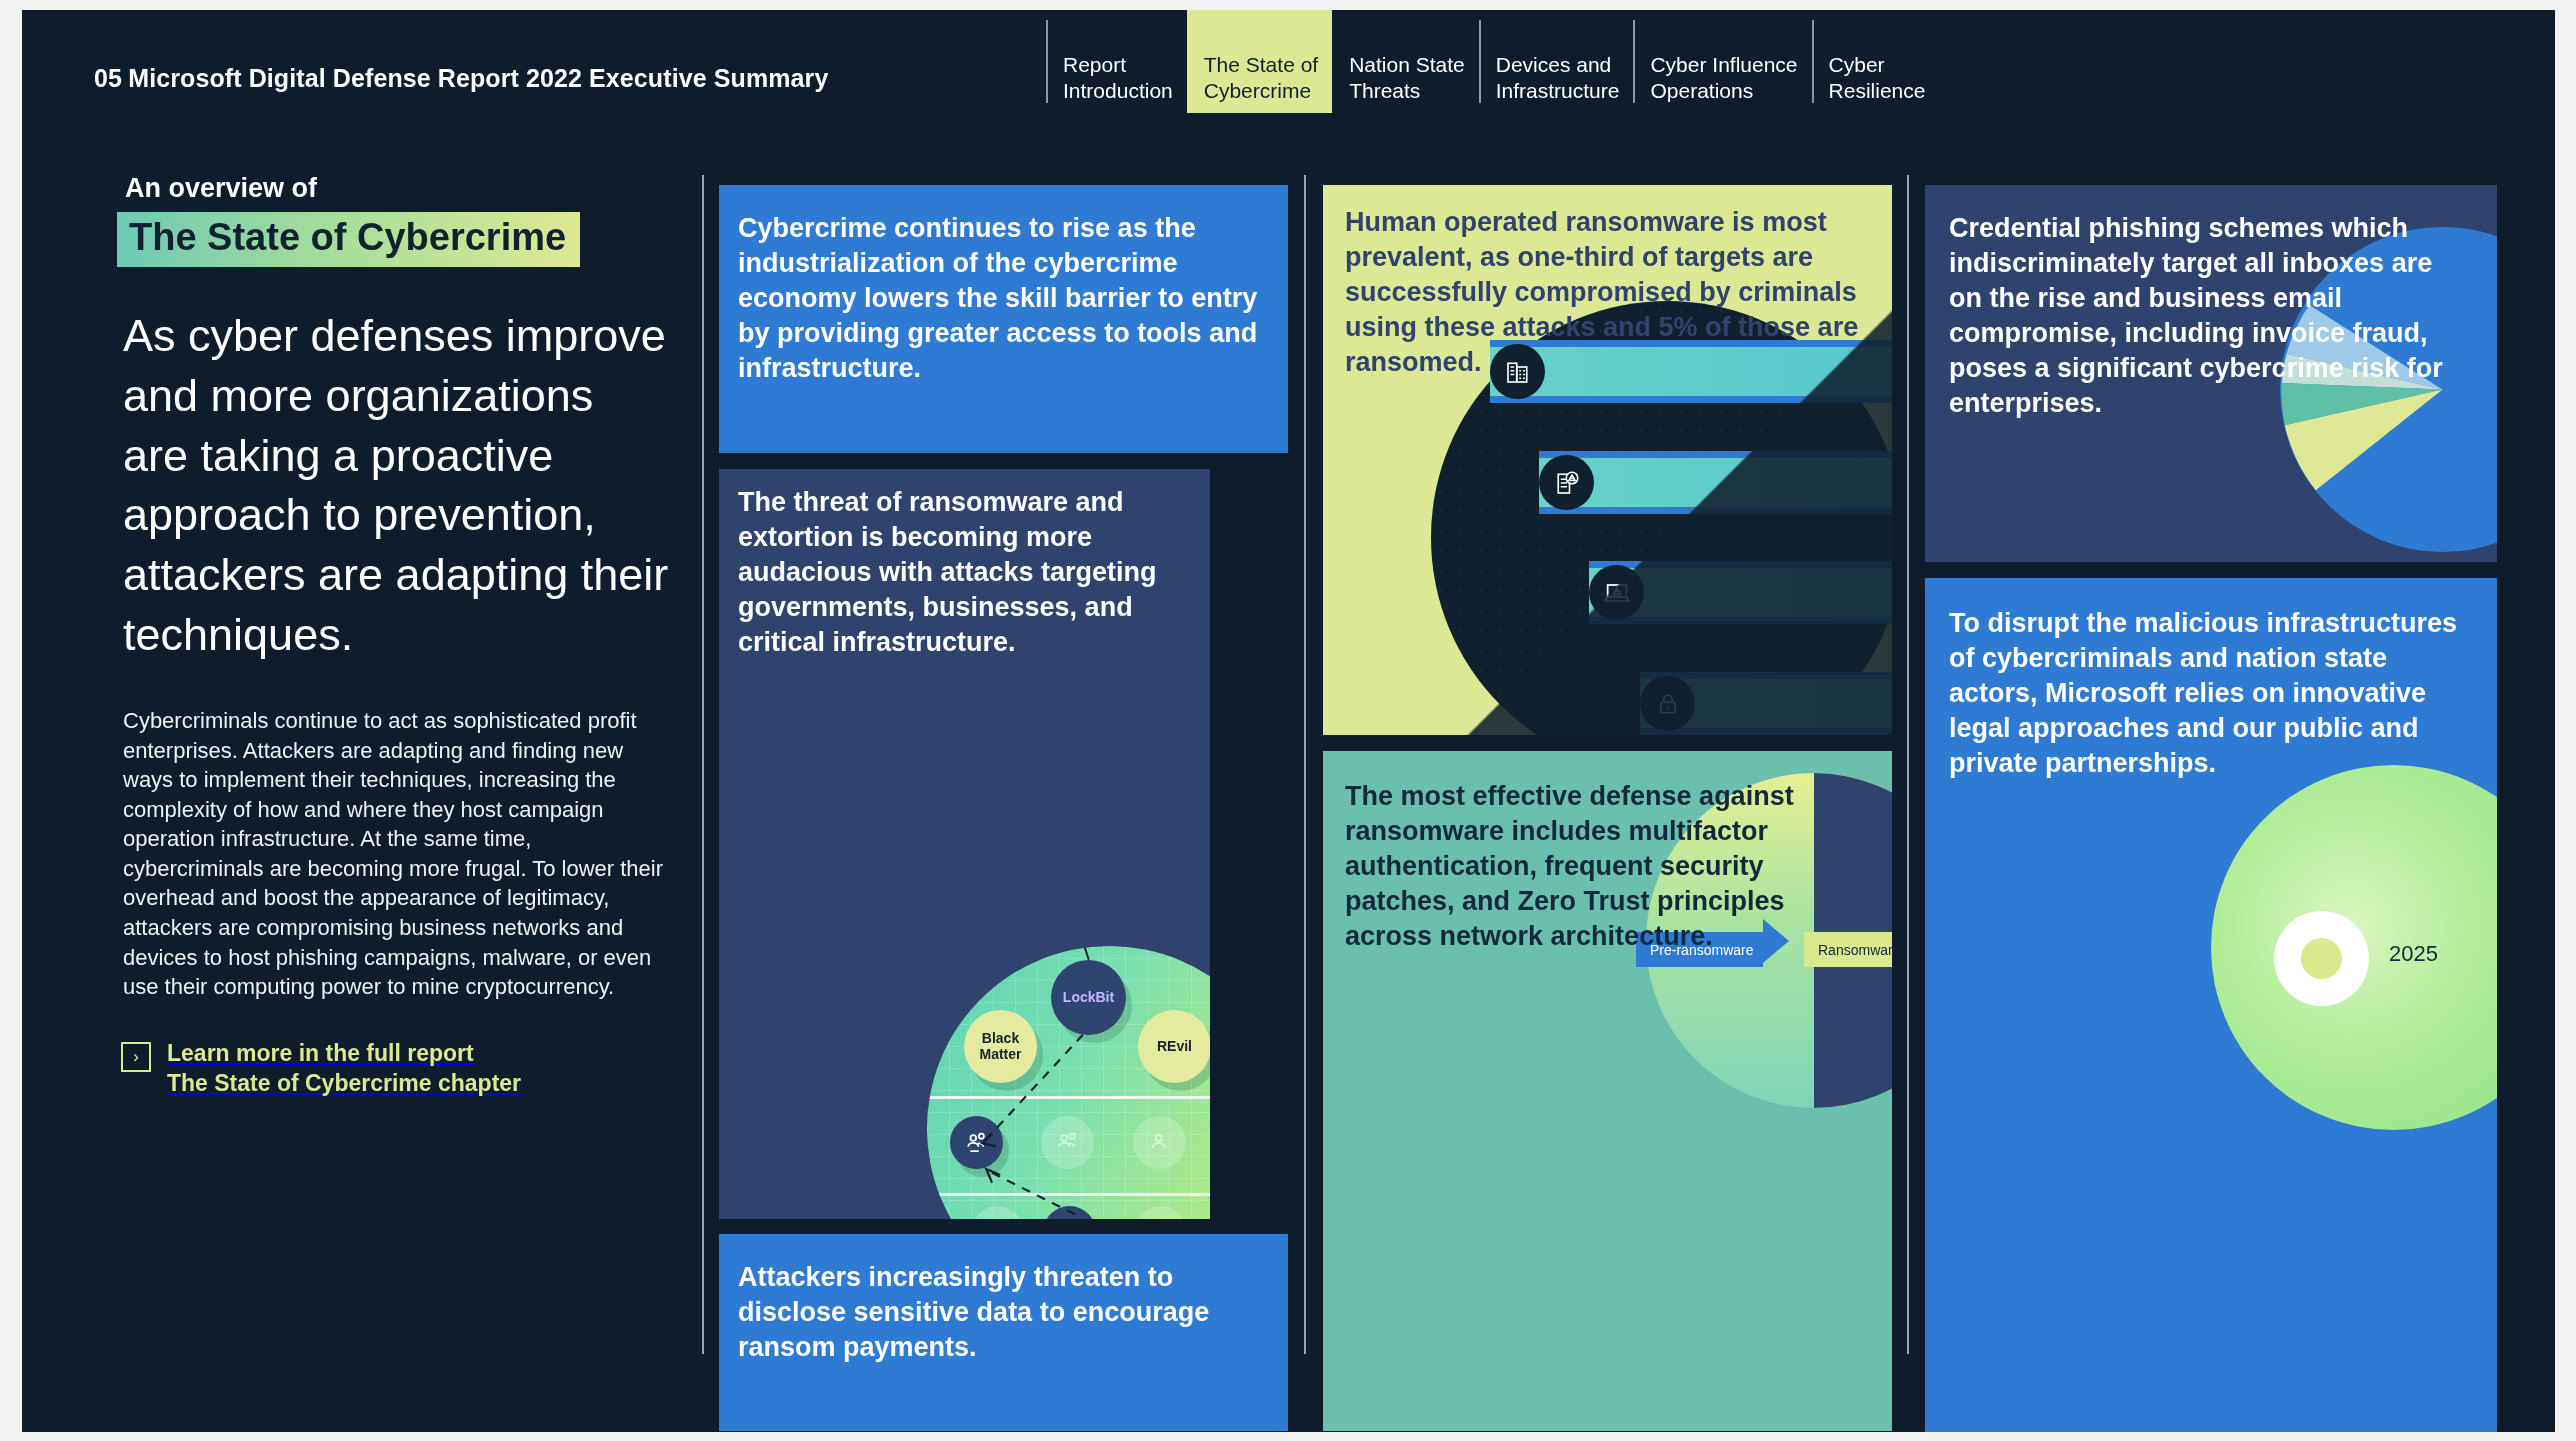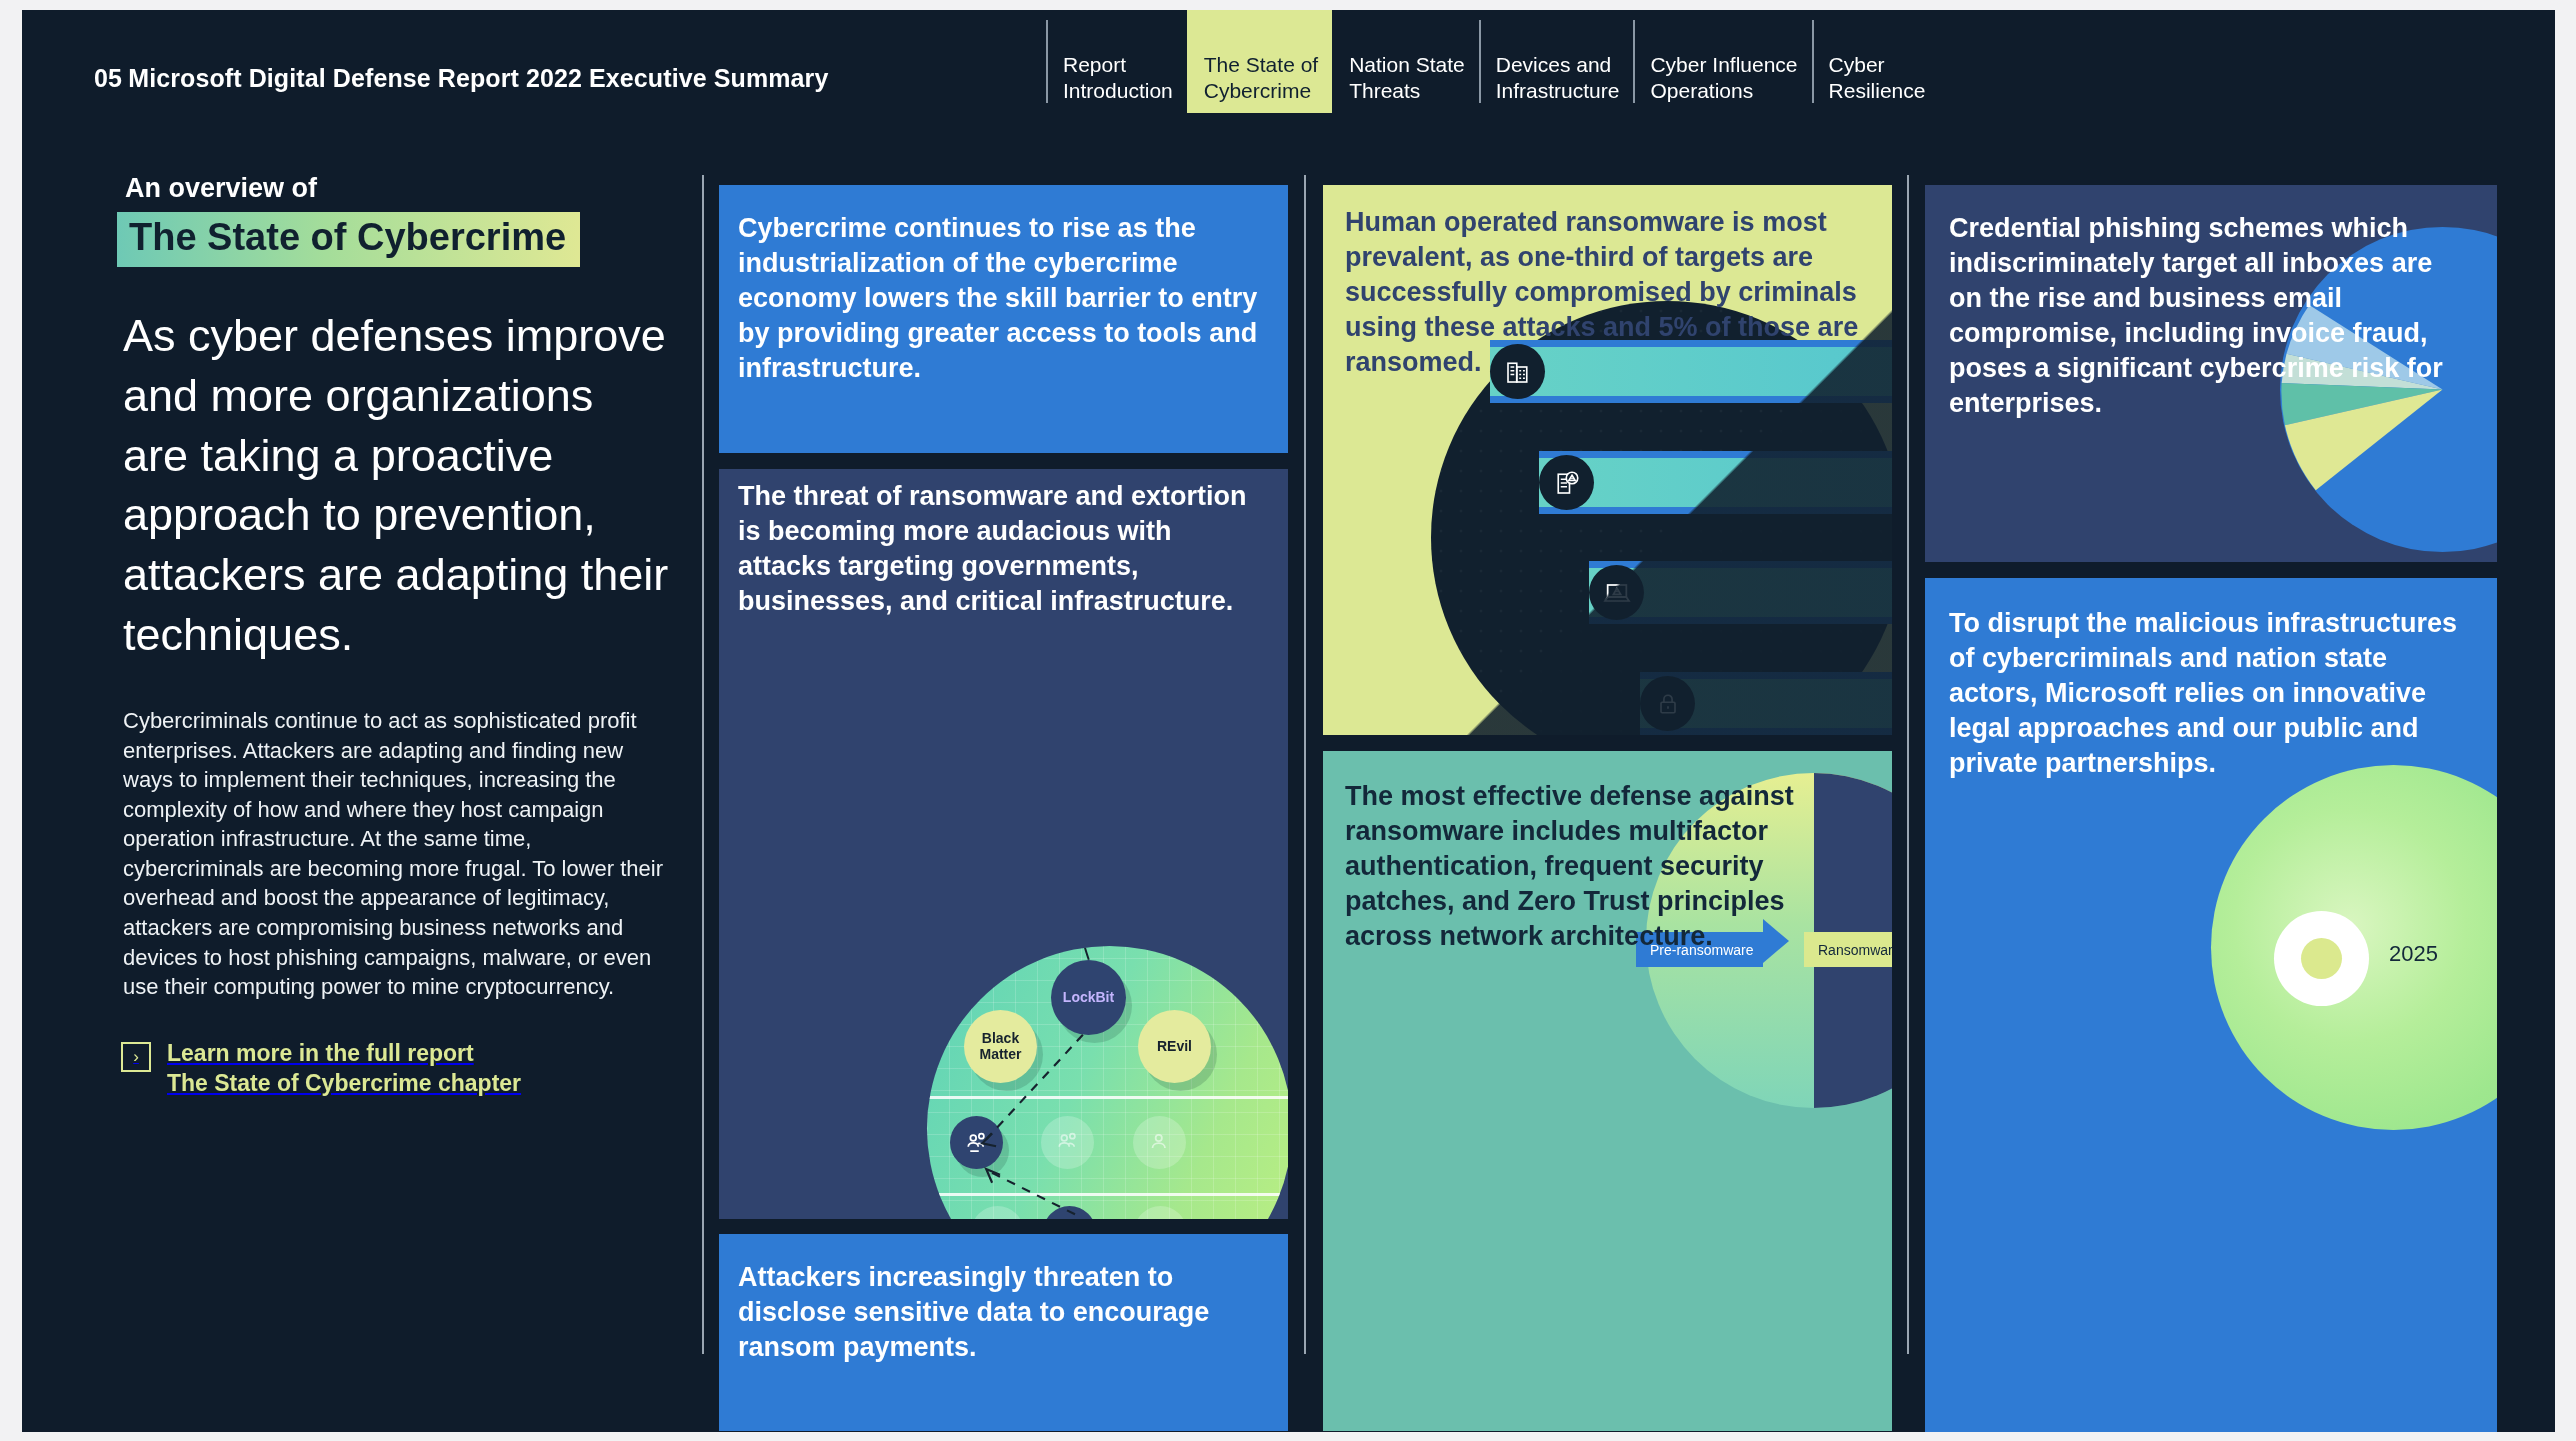--- a/index.html
+++ b/index.html
@@ -147,21 +147,21 @@
   .card.navy   { background:#30436e; }
   .card.lime   { background:#dce894; }
   .card.teal   { background:#6bbfad; }
   .card.blue  .ctext,
   .card.navy  .ctext { color:#ffffff; }
   .card.lime  .ctext { color:#30436e; }
   .card.teal  .ctext { color:#13283a; }
 
   
   .c2a{ left:697px;  top:71px;  width:569px; height:268px; padding:26px 26px 0 19px;}
-  .c2b{ left:697px;  top:355px; width:569px; height:750px; padding:10px 26px 0 19px;}
+  .c2b{ left:697px;  top:355px; width:491px; height:750px; padding:16px 26px 0 19px;}
   .c2c{ left:697px;  top:1120px;width:569px; height:197px; padding:26px 26px 0 19px;}
 
   
   .rw-circle{
     position:absolute;
     left:208px; bottom:-92px;
     width:365px; height:365px;
     border-radius:50%;
     background:linear-gradient(115deg,#5fd3b7 0%,#79dfae 40%,#a6e88c 70%,#bff07f 100%);
     overflow:hidden;

